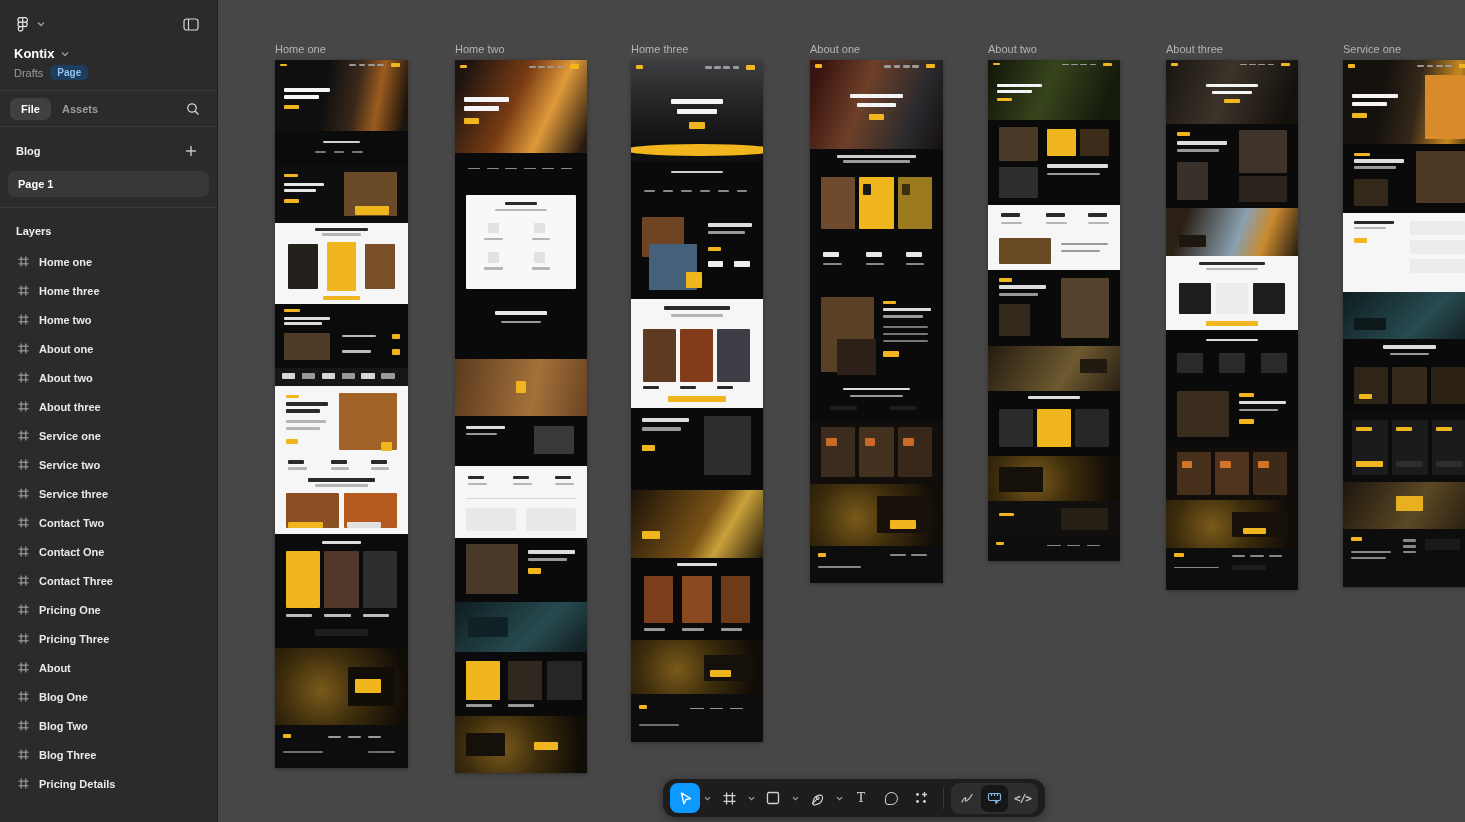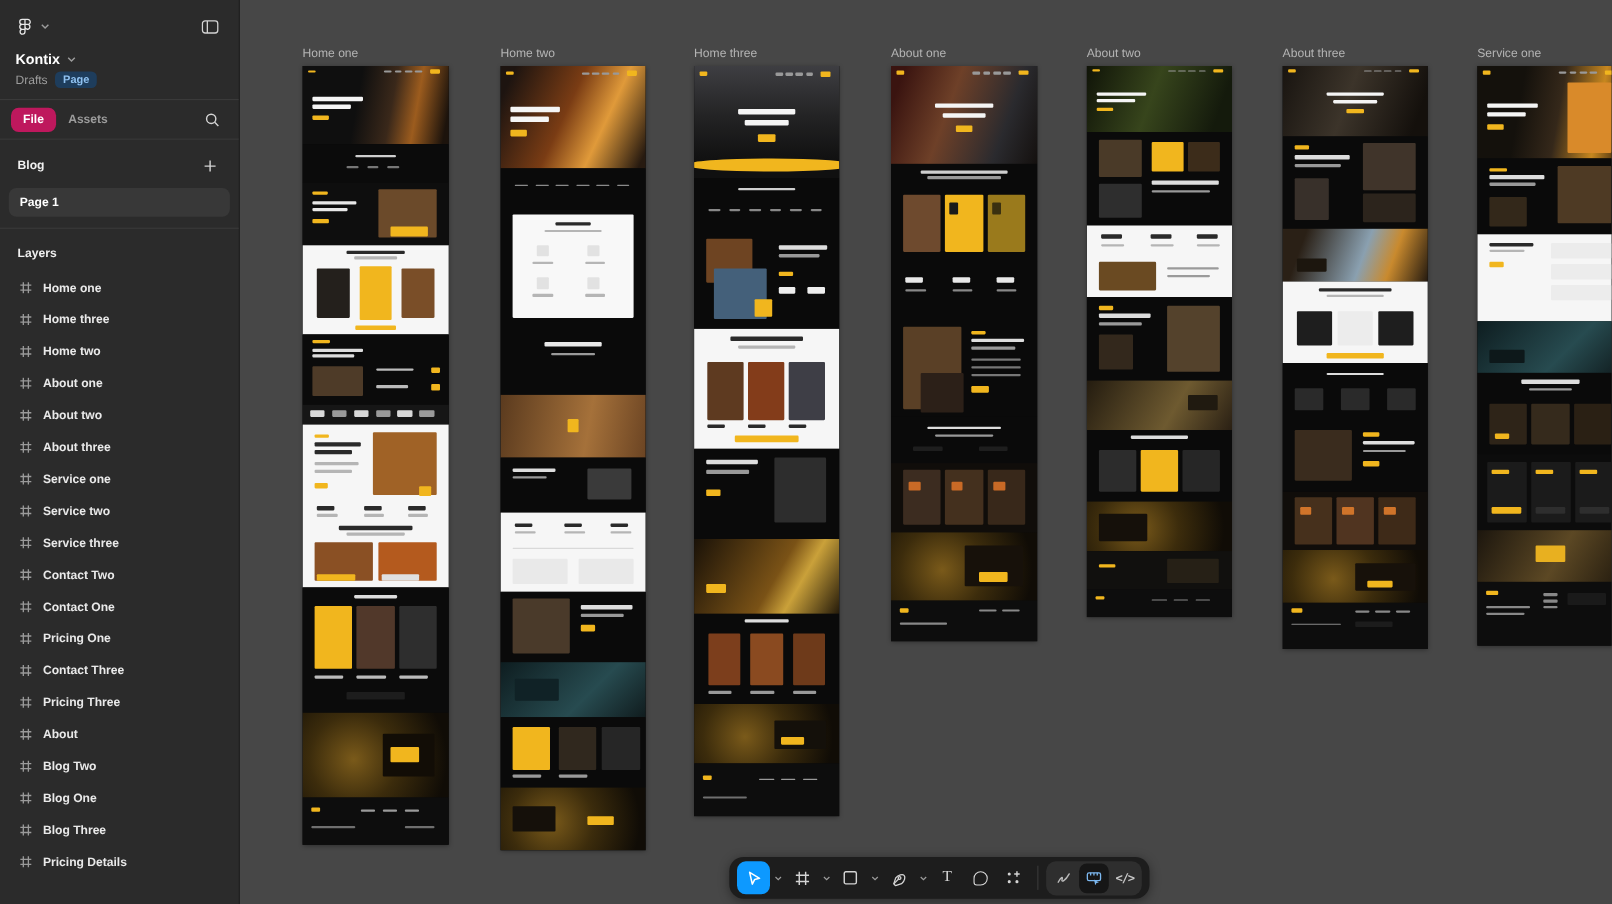--- a/index.html
+++ b/index.html
@@ -17,21 +17,21 @@
     border-radius:5px; cursor:pointer; }
   .file-row { padding:10px 14px 0 14px; display:flex; align-items:center; gap:7px; }
   .file-name { font-size:13px; font-weight:700; color:#fff; }
   .drafts-row { padding:4px 14px 10px 14px; display:flex; align-items:center; gap:7px; }
   .drafts { font-size:11px; color:#9c9c9c; cursor:pointer; }
   .badge { font-size:10px; font-weight:600; color:#8fc1f0; background:#1e3d5c;
     padding:2px 7px; border-radius:5px; }
   .tabs-row { display:flex; align-items:center; height:37px; padding:0 12px 0 10px;
     border-top:1px solid #3a3a3a; border-bottom:1px solid #3a3a3a; }
   .tab { font-size:11px; font-weight:600; color:#9c9c9c; padding:5px 11px; border-radius:7px; cursor:pointer; }
-  .tab.active { color:#fff; background:#be185d; }
+  .tab.active { color:#fff; background:#404040; }
   .tabs-row .spacer { flex:1; }
   .pages-head { display:flex; align-items:center; padding:12px 14px 6px 16px; }
   .sec-label { font-size:11px; font-weight:700; color:#f0f0f0; }
   .pages-head .spacer { flex:1; }
   .page-row { margin:2px 8px 10px 8px; height:26px; display:flex; align-items:center;
     background:#383838; border-radius:7px; padding:0 10px; font-size:11px; font-weight:700;
     color:#fff; cursor:pointer; }
   .pages-block { border-bottom:1px solid #3a3a3a; }
   .layers-head { padding:13px 16px 8px 16px; }
   .layer-item { height:29px; display:flex; align-items:center; gap:10px; padding:0 18px;
@@ -757,66 +757,66 @@
       </svg>
       <span class="layer-label">Contact One</span>
     </div>
         <div class="layer-item">
       <svg class="s-icon" width="11" height="11" viewBox="0 0 11 11" stroke="#9a9a9a" stroke-width="1.2">
         <line x1="3.2" y1="0.5" x2="3.2" y2="10.5"></line>
             <line x1="7.8" y1="0.5" x2="7.8" y2="10.5"></line>
         <line x1="0.5" y1="3.2" x2="10.5" y2="3.2"></line>
             <line x1="0.5" y1="7.8" x2="10.5" y2="7.8"></line>
       </svg>
+      <span class="layer-label">Contact Three</span>
+    </div>
+        <div class="layer-item">
+      <svg class="s-icon" width="11" height="11" viewBox="0 0 11 11" stroke="#9a9a9a" stroke-width="1.2">
+        <line x1="3.2" y1="0.5" x2="3.2" y2="10.5"></line>
+            <line x1="7.8" y1="0.5" x2="7.8" y2="10.5"></line>
+        <line x1="0.5" y1="3.2" x2="10.5" y2="3.2"></line>
+            <line x1="0.5" y1="7.8" x2="10.5" y2="7.8"></line>
+      </svg>
       <span class="layer-label">Pricing One</span>
     </div>
         <div class="layer-item">
       <svg class="s-icon" width="11" height="11" viewBox="0 0 11 11" stroke="#9a9a9a" stroke-width="1.2">
         <line x1="3.2" y1="0.5" x2="3.2" y2="10.5"></line>
             <line x1="7.8" y1="0.5" x2="7.8" y2="10.5"></line>
         <line x1="0.5" y1="3.2" x2="10.5" y2="3.2"></line>
             <line x1="0.5" y1="7.8" x2="10.5" y2="7.8"></line>
       </svg>
-      <span class="layer-label">Contact Three</span>
-    </div>
-        <div class="layer-item">
-      <svg class="s-icon" width="11" height="11" viewBox="0 0 11 11" stroke="#9a9a9a" stroke-width="1.2">
-        <line x1="3.2" y1="0.5" x2="3.2" y2="10.5"></line>
-            <line x1="7.8" y1="0.5" x2="7.8" y2="10.5"></line>
-        <line x1="0.5" y1="3.2" x2="10.5" y2="3.2"></line>
-            <line x1="0.5" y1="7.8" x2="10.5" y2="7.8"></line>
-      </svg>
       <span class="layer-label">Pricing Three</span>
     </div>
         <div class="layer-item">
       <svg class="s-icon" width="11" height="11" viewBox="0 0 11 11" stroke="#9a9a9a" stroke-width="1.2">
         <line x1="3.2" y1="0.5" x2="3.2" y2="10.5"></line>
             <line x1="7.8" y1="0.5" x2="7.8" y2="10.5"></line>
         <line x1="0.5" y1="3.2" x2="10.5" y2="3.2"></line>
             <line x1="0.5" y1="7.8" x2="10.5" y2="7.8"></line>
       </svg>
       <span class="layer-label">About</span>
     </div>
         <div class="layer-item">
       <svg class="s-icon" width="11" height="11" viewBox="0 0 11 11" stroke="#9a9a9a" stroke-width="1.2">
         <line x1="3.2" y1="0.5" x2="3.2" y2="10.5"></line>
             <line x1="7.8" y1="0.5" x2="7.8" y2="10.5"></line>
         <line x1="0.5" y1="3.2" x2="10.5" y2="3.2"></line>
             <line x1="0.5" y1="7.8" x2="10.5" y2="7.8"></line>
       </svg>
+      <span class="layer-label">Blog One</span>
+    </div>
+        <div class="layer-item">
+      <svg class="s-icon" width="11" height="11" viewBox="0 0 11 11" stroke="#9a9a9a" stroke-width="1.2">
+        <line x1="3.2" y1="0.5" x2="3.2" y2="10.5"></line>
+            <line x1="7.8" y1="0.5" x2="7.8" y2="10.5"></line>
+        <line x1="0.5" y1="3.2" x2="10.5" y2="3.2"></line>
+            <line x1="0.5" y1="7.8" x2="10.5" y2="7.8"></line>
+      </svg>
       <span class="layer-label">Blog Two</span>
-    </div>
-        <div class="layer-item">
-      <svg class="s-icon" width="11" height="11" viewBox="0 0 11 11" stroke="#9a9a9a" stroke-width="1.2">
-        <line x1="3.2" y1="0.5" x2="3.2" y2="10.5"></line>
-            <line x1="7.8" y1="0.5" x2="7.8" y2="10.5"></line>
-        <line x1="0.5" y1="3.2" x2="10.5" y2="3.2"></line>
-            <line x1="0.5" y1="7.8" x2="10.5" y2="7.8"></line>
-      </svg>
-      <span class="layer-label">Blog One</span>
     </div>
         <div class="layer-item">
       <svg class="s-icon" width="11" height="11" viewBox="0 0 11 11" stroke="#9a9a9a" stroke-width="1.2">
         <line x1="3.2" y1="0.5" x2="3.2" y2="10.5"></line>
             <line x1="7.8" y1="0.5" x2="7.8" y2="10.5"></line>
         <line x1="0.5" y1="3.2" x2="10.5" y2="3.2"></line>
             <line x1="0.5" y1="7.8" x2="10.5" y2="7.8"></line>
       </svg>
       <span class="layer-label">Blog Three</span>
     </div>

